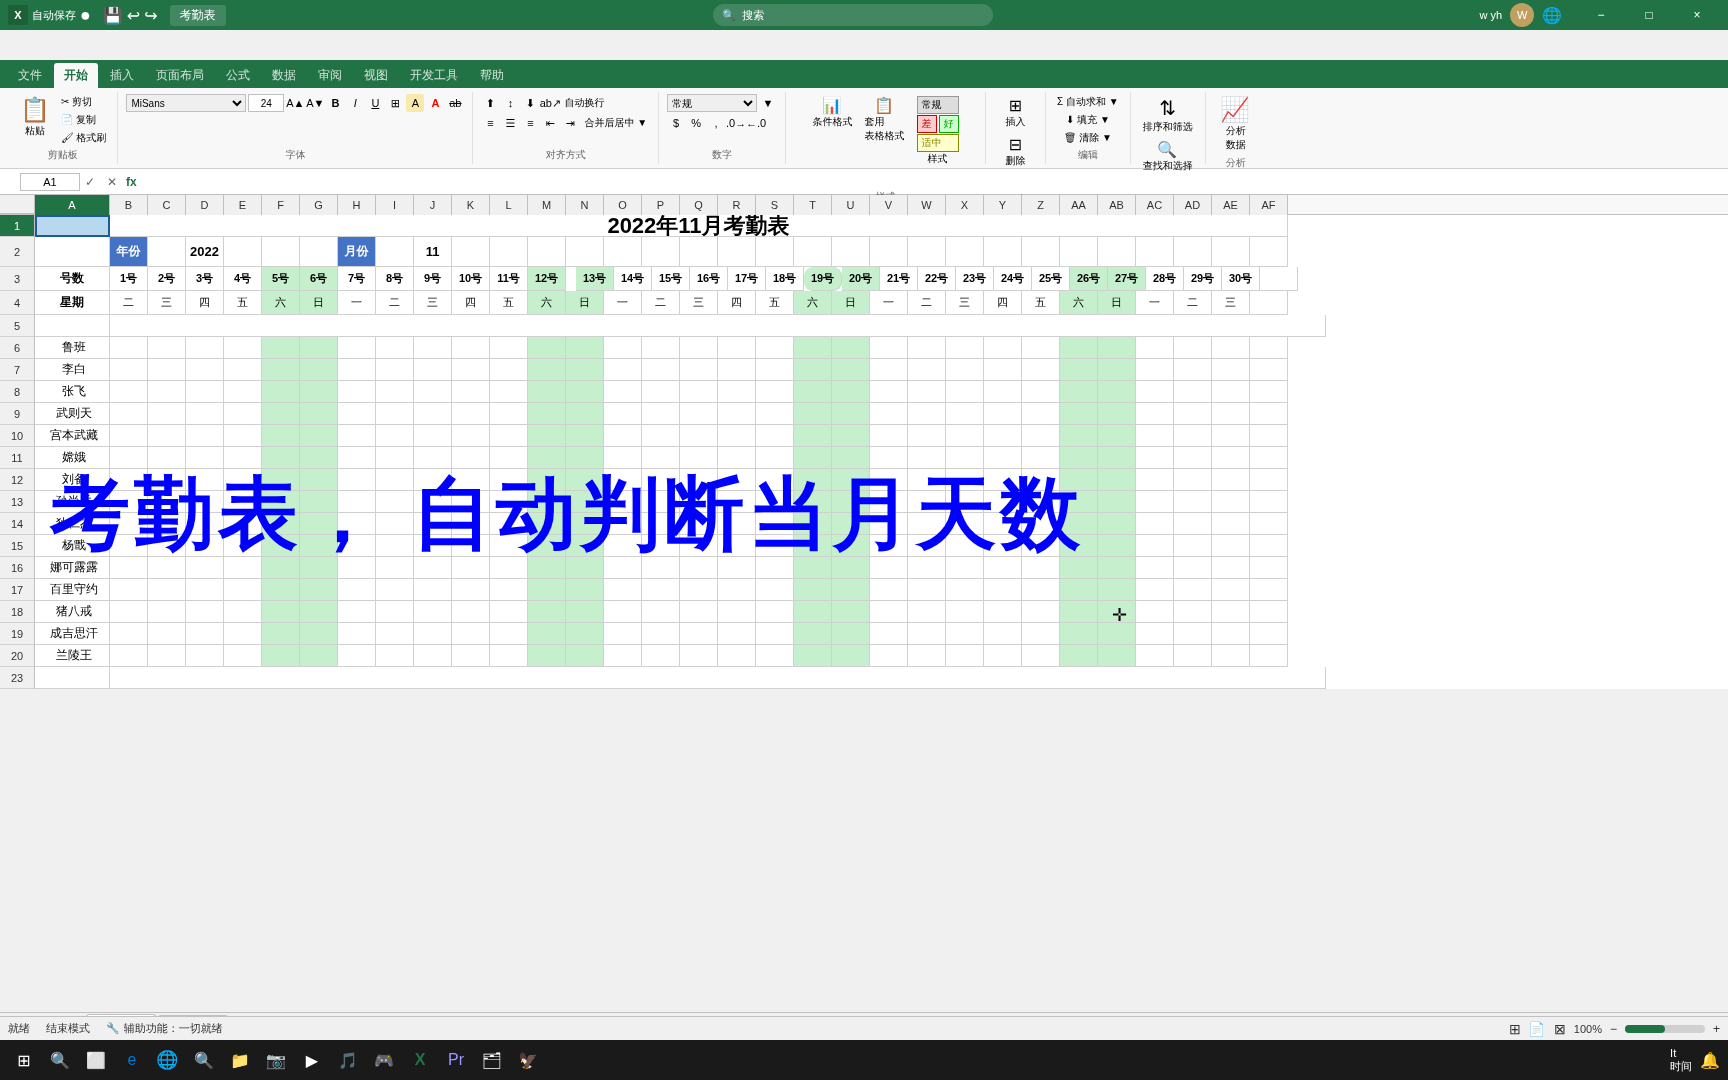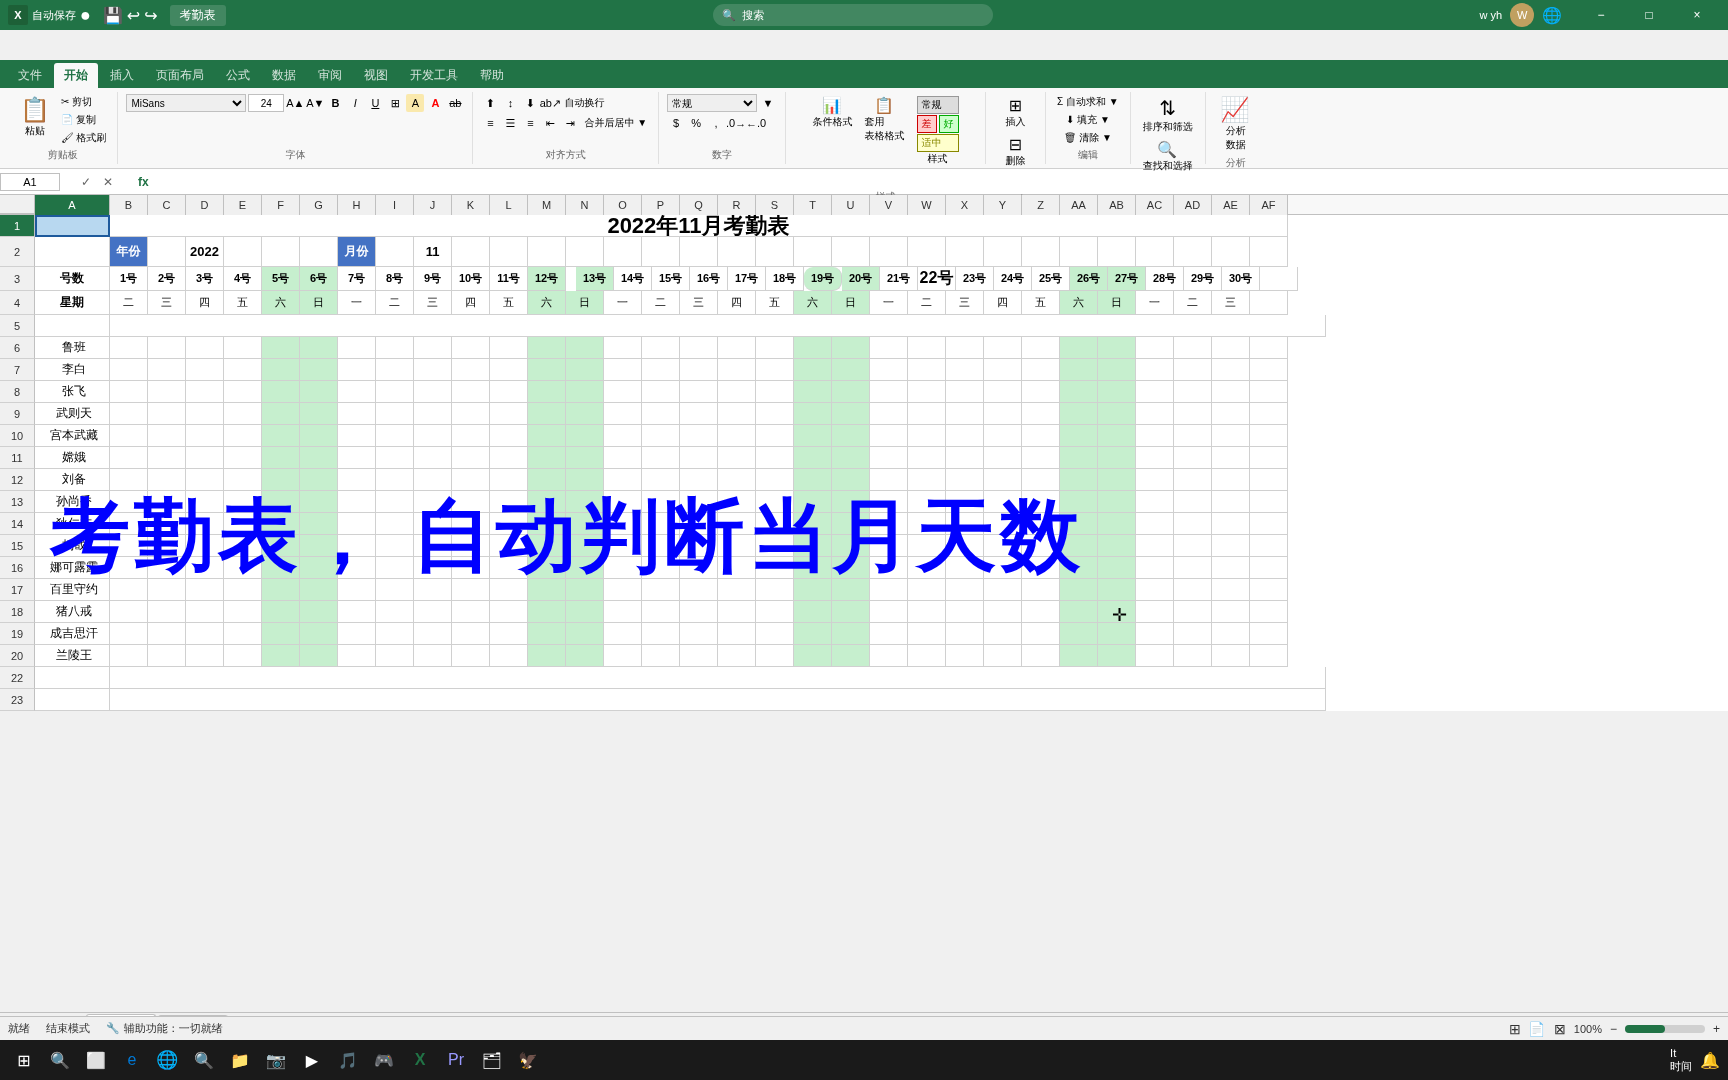--- a/index.html
+++ b/index.html
@@ -28,21 +28,21 @@
     .ribbon-tabs { display: flex; background: #217346; padding: 0 8px; height: 28px; align-items: flex-end; }
     .ribbon-tab { padding: 4px 10px; font-size: 12px; color: rgba(255,255,255,0.8); cursor: pointer; border-radius: 3px 3px 0 0; margin-right: 2px; }
     .ribbon-tab.active { background: #f8f8f8; color: #217346; font-weight: bold; }
     .ribbon-content { display: flex; padding: 4px 8px; gap: 0; height: 80px; }
     .ribbon-group { display: flex; flex-direction: column; border-right: 1px solid #e0e0e0; padding: 2px 8px; min-width: 60px; align-items: center; }
     .ribbon-group-label { font-size: 10px; color: #666; margin-top: auto; padding-top: 2px; }
     .ribbon-group-content { display: flex; align-items: center; gap: 4px; flex: 1; }
     .ribbon-btn { display: flex; flex-direction: column; align-items: center; justify-content: center; padding: 2px 4px; cursor: pointer; border-radius: 3px; font-size: 10px; min-width: 30px; }
 
     
-    #formulabar { display: flex; align-items: center; height: 26px; background: white; border-bottom: 1px solid #c0c0c0; padding: 0 0; gap: 16px; }
+    #formulabar { display: flex; align-items: center; height: 26px; background: white; border-bottom: 1px solid #c0c0c0; padding: 0 20px; gap: 0; }
     .cell-ref { width: 60px; border: 1px solid #c0c0c0; padding: 2px 4px; font-size: 11px; text-align: center; }
     .formula-buttons { display: flex; gap: 2px; }
     .formula-btn { width: 20px; height: 20px; display: flex; align-items: center; justify-content: center; font-size: 12px; cursor: pointer; color: #666; }
     .formula-icon { color: #217346; font-weight: bold; font-size: 12px; padding: 0 4px; }
     .formula-input { flex: 1; border: none; outline: none; font-size: 11px; padding: 2px 4px; }
 
     
     #spreadsheet { display: flex; flex-direction: column; background: white; }
     .col-headers { display: flex; background: #f8f8f8; border-bottom: 1px solid #c0c0c0; height: 20px; }
     .row-header { width: 35px; min-width: 35px; background: #f0f0f0; border-right: 1px solid #c0c0c0; border-bottom: 1px solid #c0c0c0; }
@@ -445,21 +445,21 @@
       <div class="cell cw-m day-num weekend" style="font-size:11px;justify-content:center;">12号</div>
       <div class="cell cw-n day-num weekend" style="font-size:11px;justify-content:center;margin-left:10px;">13号</div>
       <div class="cell cw-o day-num" style="font-size:11px;justify-content:center;">14号</div>
       <div class="cell cw-p day-num" style="font-size:11px;justify-content:center;">15号</div>
       <div class="cell cw-q day-num" style="font-size:11px;justify-content:center;">16号</div>
       <div class="cell cw-r day-num" style="font-size:11px;justify-content:center;">17号</div>
       <div class="cell cw-s day-num" style="font-size:11px;justify-content:center;">18号</div>
       <div class="cell cw-t day-num weekend" style="font-size:11px;justify-content:center;border-radius:9px;">19号</div>
       <div class="cell cw-u day-num weekend" style="font-size:11px;justify-content:center;">20号</div>
       <div class="cell cw-v day-num" style="font-size:11px;justify-content:center;">21号</div>
-      <div class="cell cw-w day-num" style="font-size:16px;justify-content:center;text-align:center;">22号</div>
+      <div class="cell cw-w day-num" style="font-size:11px;justify-content:center;text-align:center;">22号</div>
       <div class="cell cw-x day-num" style="font-size:11px;justify-content:center;">23号</div>
       <div class="cell cw-y day-num" style="font-size:11px;justify-content:center;">24号</div>
       <div class="cell cw-z day-num" style="font-size:11px;justify-content:center;">25号</div>
       <div class="cell cw-aa day-num weekend" style="font-size:11px;justify-content:center;">26号</div>
       <div class="cell cw-ab day-num weekend" style="font-size:11px;justify-content:center;">27号</div>
       <div class="cell cw-ac day-num" style="font-size:11px;justify-content:center;">28号</div>
       <div class="cell cw-ad day-num" style="font-size:11px;justify-content:center;">29号</div>
       <div class="cell cw-ae day-num" style="font-size:11px;justify-content:center;">30号</div>
       <div class="cell cw-af"></div>
     </div>
@@ -1028,25 +1028,20 @@
           <div class="cell cw-aa weekend"></div>
           <div class="cell cw-ab weekend"></div>
           <div class="cell cw-ac"></div>
           <div class="cell cw-ad"></div>
           <div class="cell cw-ae"></div>
           <div class="cell cw-af"></div>
         </div>
       </div>
 
     <div class="sheet-row" style="height:22px;">
-      <div class="row-num">22</div>
-      <div class="cell cw-a"></div>
-      <div class="cell" style="width:calc(38px*31 + 38px);min-width:calc(38px*31 + 38px);border-right:1px solid #d0d0d0;border-bottom:1px solid #d0d0d0;"></div>
-    </div>
-    <div class="sheet-row" style="height:22px;">
       <div class="row-num">23</div>
       <div class="cell cw-a"></div>
       <div class="cell" style="width:calc(38px*31 + 38px);min-width:calc(38px*31 + 38px);border-right:1px solid #d0d0d0;border-bottom:1px solid #d0d0d0;"></div>
     </div>
   </div>
 
   <div class="overlay-text">考勤表，  自动判断当月天数</div>
 
   <div style="position:absolute;top:calc(30px + 26px + 30px + 4*22px + 24px + 24px + 8*22px + 11px);left:calc(35px + 75px + 38px*26 + 14px);font-size:18px;pointer-events:none;z-index:10;">✛</div>
 </div>

